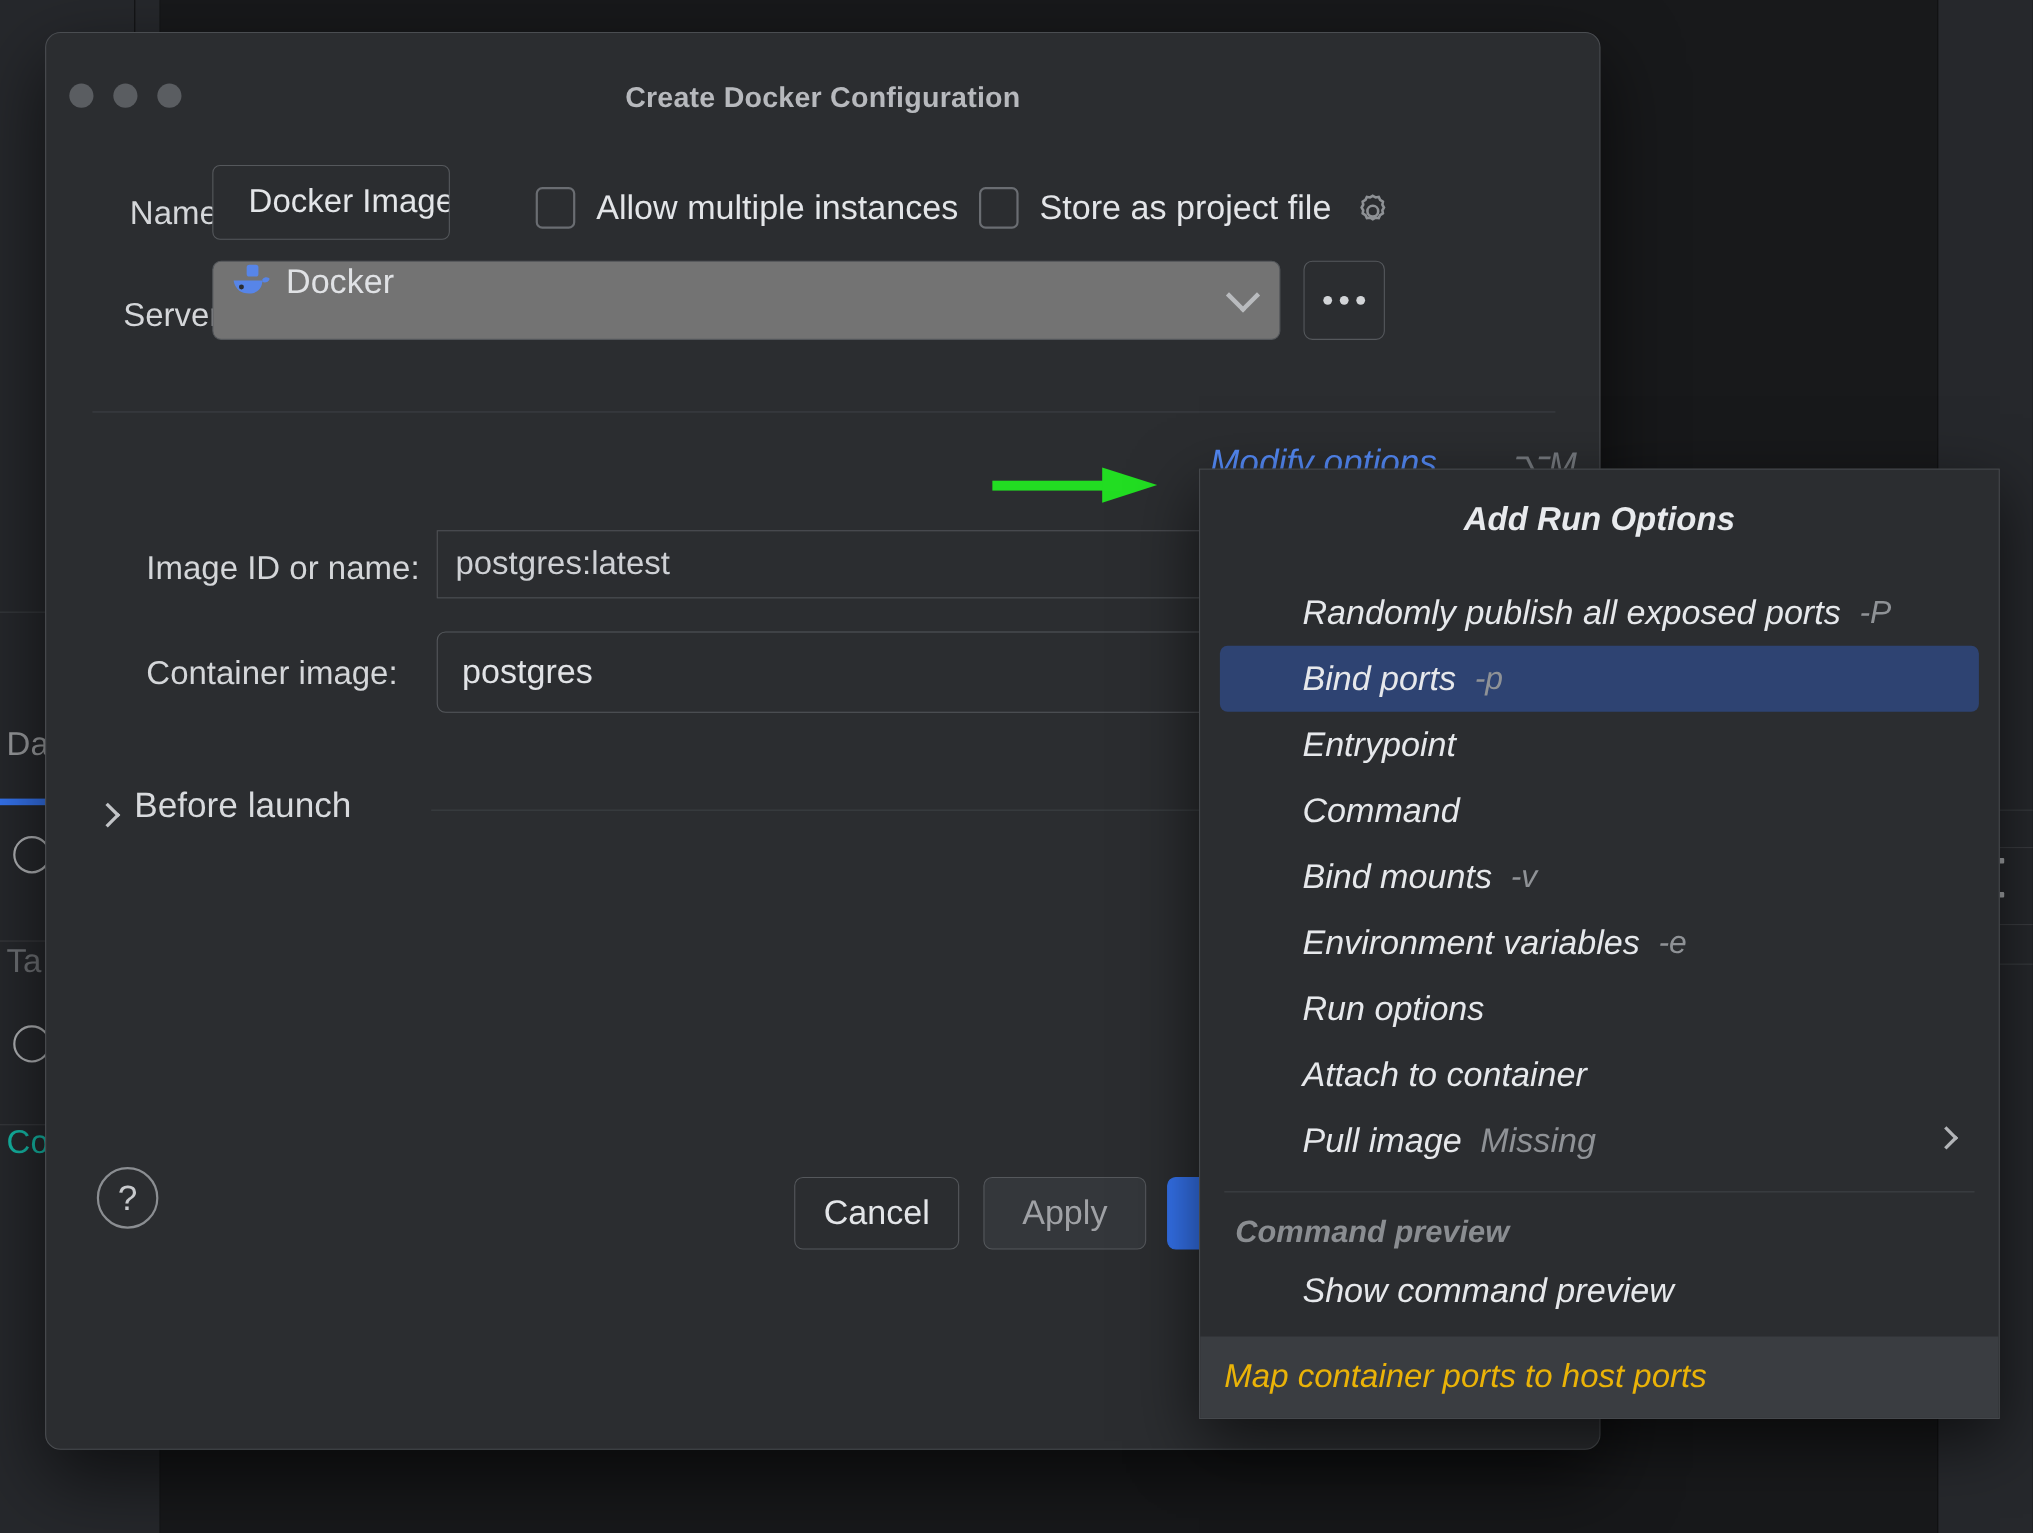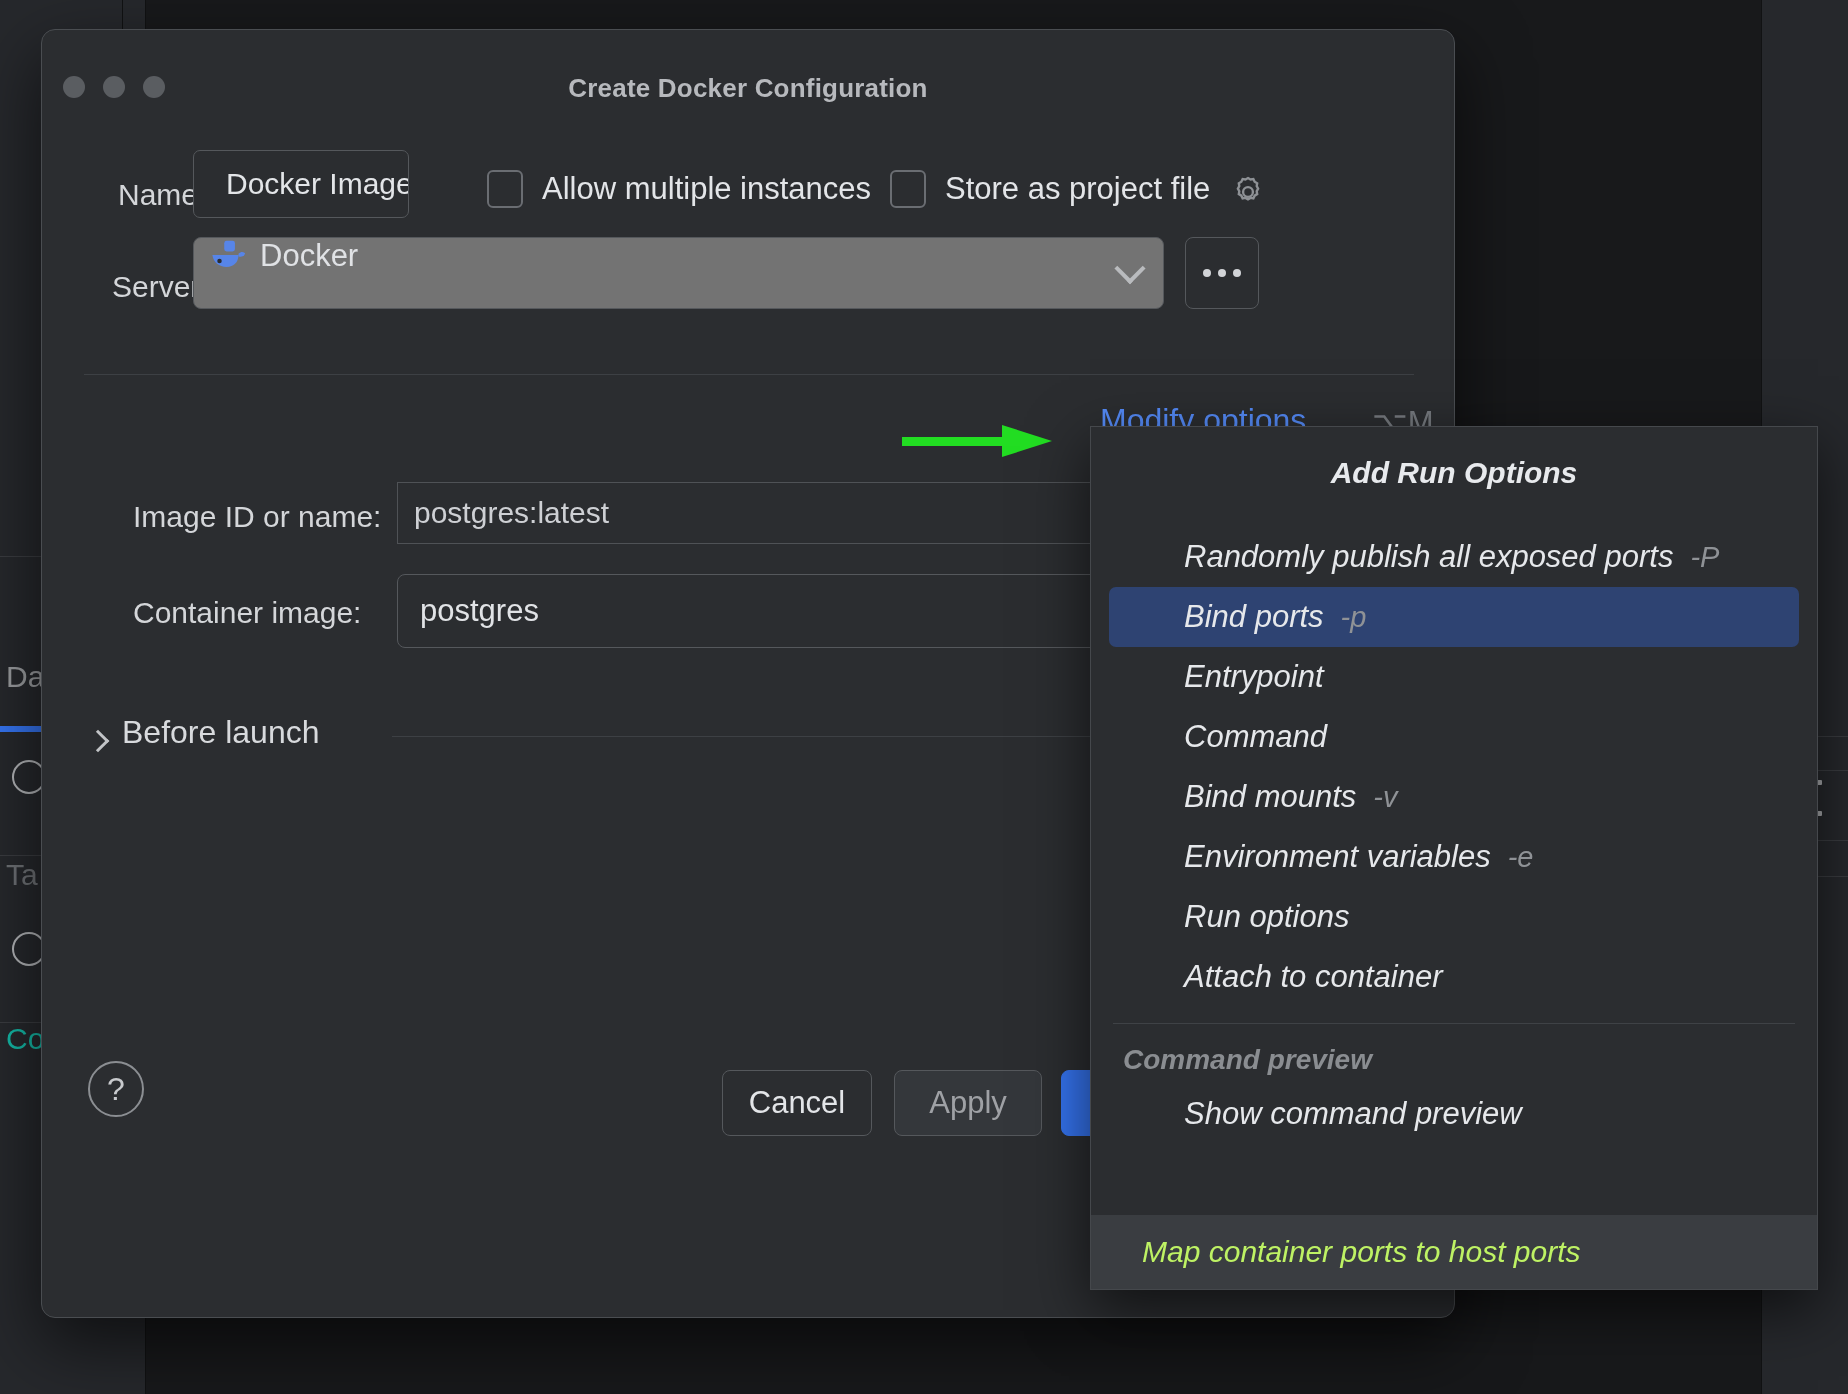--- a/index.html
+++ b/index.html
@@ -82,21 +82,21 @@
   .dots-btn {
     position: absolute; left: 1143px; top: -15px; width: 74px; height: 72px;
     border: 1px solid #55585c; border-radius: 8px; background: #2b2d30;
     display: flex; align-items: center; justify-content: center; gap: 7px;
   }
   .dots-btn i { width: 8px; height: 8px; border-radius: 50%; background: #d2d4d7; display: block; }
 
   .hr-sep { position: absolute; left: 42px; top: 344px; width: 1330px; height: 1px; background: #3d4044; }
 
   
-  .modify-row { position: absolute; left: 0; top: 378px; width: 100%; height: 48px; }
+  .modify-row { position: absolute; left: 0; top: 378px; width: 100%; height: 48px; font-style: italic; }
   .arrow { position: absolute; left: 860px; top: 16px; width: 150px; height: 34px; }
   .modify-link {
     position: absolute; left: 1058px; top: -6px; color: #548af7; font-size: 32px; white-space: nowrap;
   }
   .modify-chev {
     position: absolute; left: 1285px; top: 12px; width: 18px; height: 18px;
     border-right: 3px solid #548af7; border-bottom: 3px solid #548af7;
     transform: rotate(45deg);
   }
   .shortcut { position: absolute; left: 1330px; top: -4px; color: #767a7f; font-size: 31px; }
@@ -168,22 +168,22 @@
     border-right: 3px solid #b3b5b8; border-top: 3px solid #b3b5b8;
     transform: rotate(45deg);
   }
   .menu-sep { height: 1px; background: #3f4246; margin: 16px 22px 0 22px; }
   .menu-group {
     color: #8a8d91; font-size: 28px; font-weight: bold;
     padding: 20px 0 8px 32px;
   }
   .menu-footer {
     position: absolute; left: 0; right: 0; bottom: 0; height: 74px;
-    background: #3a3d41; color: #bef264; font-size: 30px;
-    display: flex; align-items: center; padding-left: 51px;
+    background: #3a3d41; color: #eab308; font-size: 30px;
+    display: flex; align-items: center; padding-left: 22px;
   }
 </style>
 </head>
 <body>
 
 <div id="root">
 
   <div class="bg-left-strip"></div>
   <div class="bg-hline" style="top:556px"></div>
   <div class="bg-row" style="top:660px">
@@ -328,20 +328,25 @@
         <div class="mi">
           <span class="mi-label">Environment variables</span>
           <span class="mi-flag">-e</span>
         </div>
         <div class="mi">
           <span class="mi-label">Run options</span>
         </div>
         <div class="mi">
           <span class="mi-label">Attach to container</span>
         </div>
+        <div class="mi">
+          <span class="mi-label">Pull image</span>
+          <span class="mi-note">Missing</span>
+          <span class="submenu-chev"></span>
+        </div>
       </div>
     <div class="menu-sep"></div>
     <div class="menu-group">Command preview</div>
     <div id="menu-group-list">
         <div class="mi">
           <span class="mi-label">Show command preview</span>
         </div>
       </div>
     <div class="menu-footer">Map container ports to host ports</div>
   </div>

